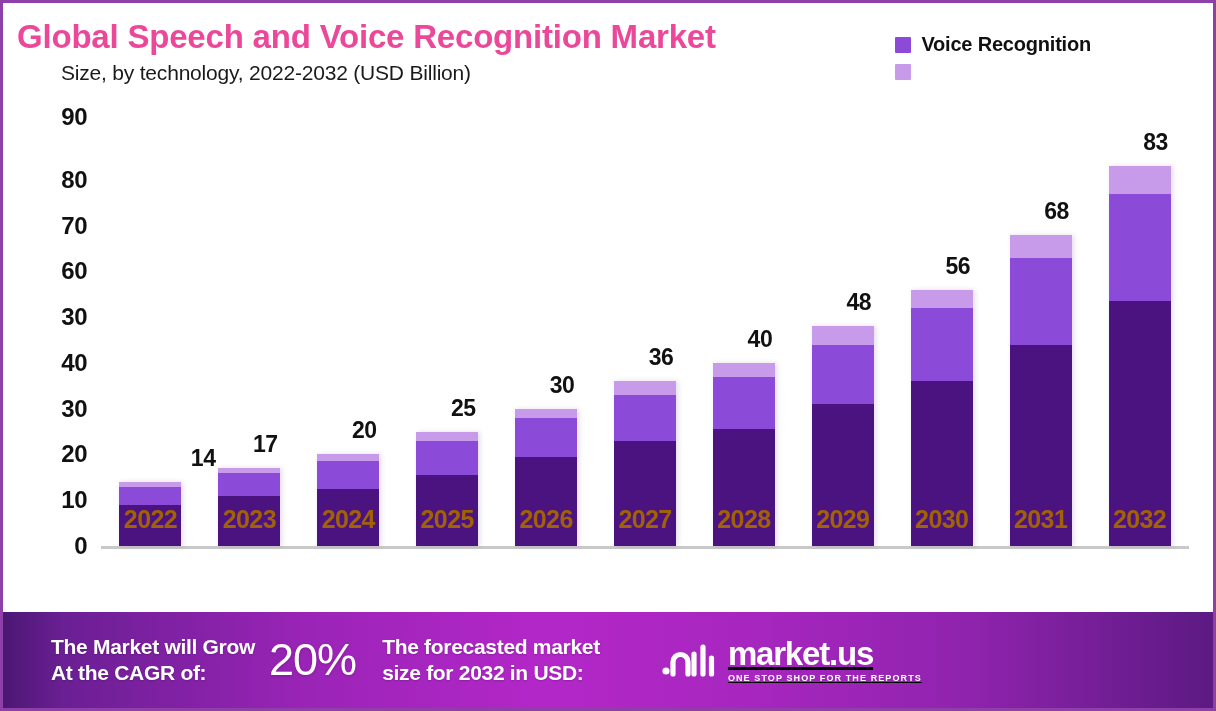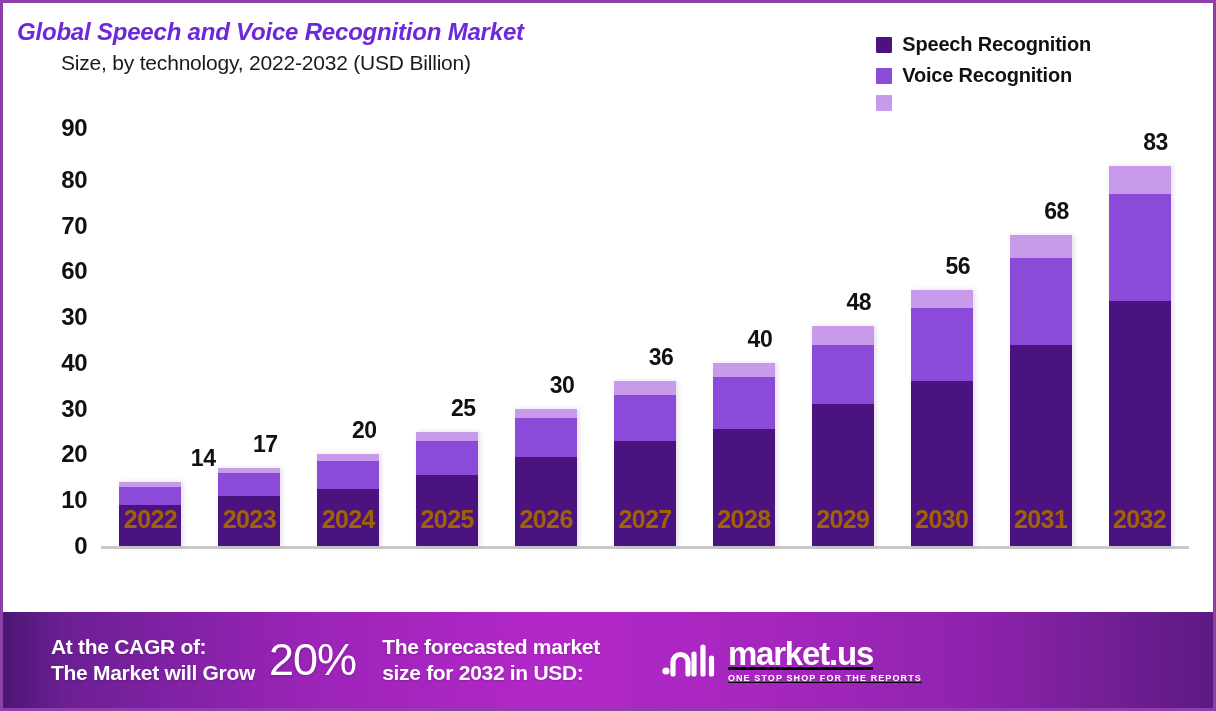--- a/index.html
+++ b/index.html
@@ -40,27 +40,26 @@
   }
 
   
   #header {
     position: absolute;
     left: 14px;
     top: 16px;
     width: 780px;
   }
   #chart-title {
-    font-size: 24px;
-    font-weight: bold;
-    color: #6d28d9;
+    font-size: 33px;
+    font-weight: bold;
+    color: #ec4899;
     letter-spacing: -0.2px;
     line-height: 1.08;
     white-space: nowrap;
-    font-style: italic;
   }
   #chart-subtitle {
     margin-top: 6px;
     margin-left: 44px;
     font-size: 21px;
     font-weight: normal;
     color: #1a1a1a;
     letter-spacing: -0.2px;
     white-space: nowrap;
   }
@@ -250,44 +249,40 @@
 
   <div id="chart-card">
 
     <div id="header">
       <div id="chart-title">Global Speech and Voice Recognition Market</div>
       <div id="chart-subtitle">Size, by technology, 2022-2032 (USD Billion)</div>
     </div>
 
     <div id="legend">
         <div class="legend-row">
-          <span class="legend-swatch" style="background: rgb(75, 19, 128);"></span>
-          <span class="legend-label">Speech Recognition</span>
-        </div>
-        <div class="legend-row">
           <span class="legend-swatch" style="background: rgb(139, 74, 216);"></span>
           <span class="legend-label">Voice Recognition</span>
         </div>
         <div class="legend-row">
           <span class="legend-swatch" style="background: rgb(199, 154, 234);"></span>
         </div>
       </div>
 
     <div id="plot-area">
       <div id="y-axis-labels">
           <div class="y-tick" style="top: 543px;">0</div>
           <div class="y-tick" style="top: 497.222px;">10</div>
           <div class="y-tick" style="top: 451.444px;">20</div>
           <div class="y-tick" style="top: 405.667px;">30</div>
           <div class="y-tick" style="top: 359.889px;">40</div>
           <div class="y-tick" style="top: 314.111px;">30</div>
           <div class="y-tick" style="top: 268.333px;">60</div>
           <div class="y-tick" style="top: 222.556px;">70</div>
           <div class="y-tick" style="top: 176.778px;">80</div>
-          <div class="y-tick" style="top: 125px;">90</div>
+          <div class="y-tick" style="top: 114px;">90</div>
         </div>
       <div id="axis-baseline"></div>
       <div id="bars-layer">
           <div class="bar-group" style="left: 0.454545px; height: 605px;">
             <div class="bar-stack">
               <div class="seg" style="height: 4.57778px; background: rgb(199, 154, 234);"></div>
               <div class="seg" style="height: 18.3111px; background: rgb(139, 74, 216);"></div>
               <div class="seg" style="height: 41.2px; background: rgb(75, 19, 128);"></div>
             </div>
             <div class="bar-total-label" style="bottom: 74.0889px; text-align: right;">14</div>
@@ -383,22 +378,22 @@
             <div class="bar-total-label" style="bottom: 389.956px;">83</div>
             <div class="x-tick">2032</div>
           </div>
         </div>
     </div>
 
   </div>
 
   <div id="banner">
     <div id="cagr-caption" class="banner-text-block">
+      <div>The Market will Grow</div>
       <div>At the CAGR of:</div>
-      <div>The Market will Grow</div>
     </div>
     <div id="cagr-value">20%</div>
     <div id="forecast-caption" class="banner-text-block">
       <div>The forecasted market</div>
       <div>size for 2032 in USD:</div>
     </div>
     <div id="brand-logo">
       <svg id="brand-mark" width="54" height="38" viewBox="0 0 54 38">
         <circle cx="4" cy="30" r="3.6" fill="#ffffff"></circle>
         <path d="M11 33 V21 a7.5 7.5 0 0 1 15 0 V33" fill="none" stroke="#ffffff" stroke-width="5.2" stroke-linecap="round"></path>

